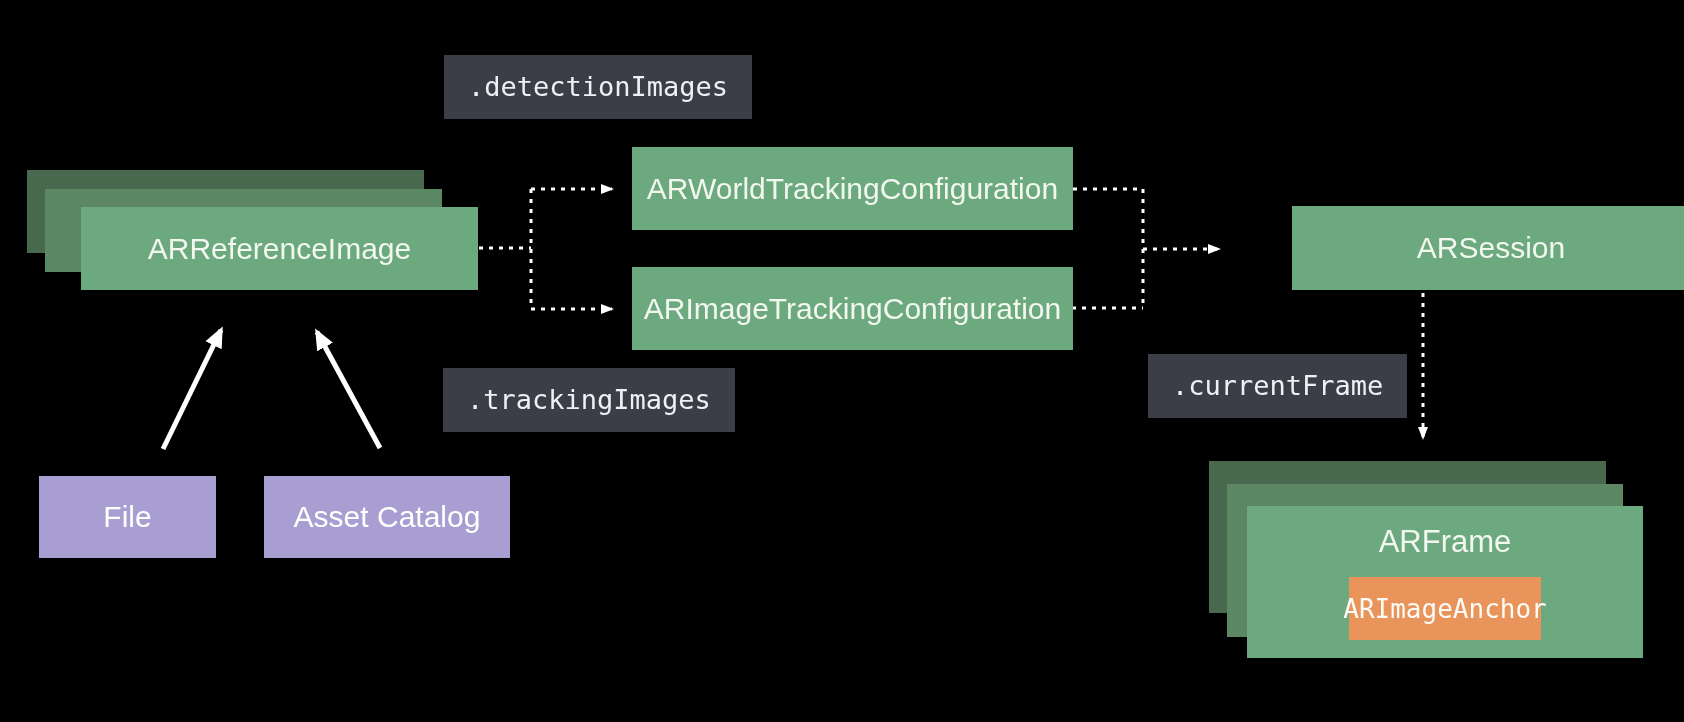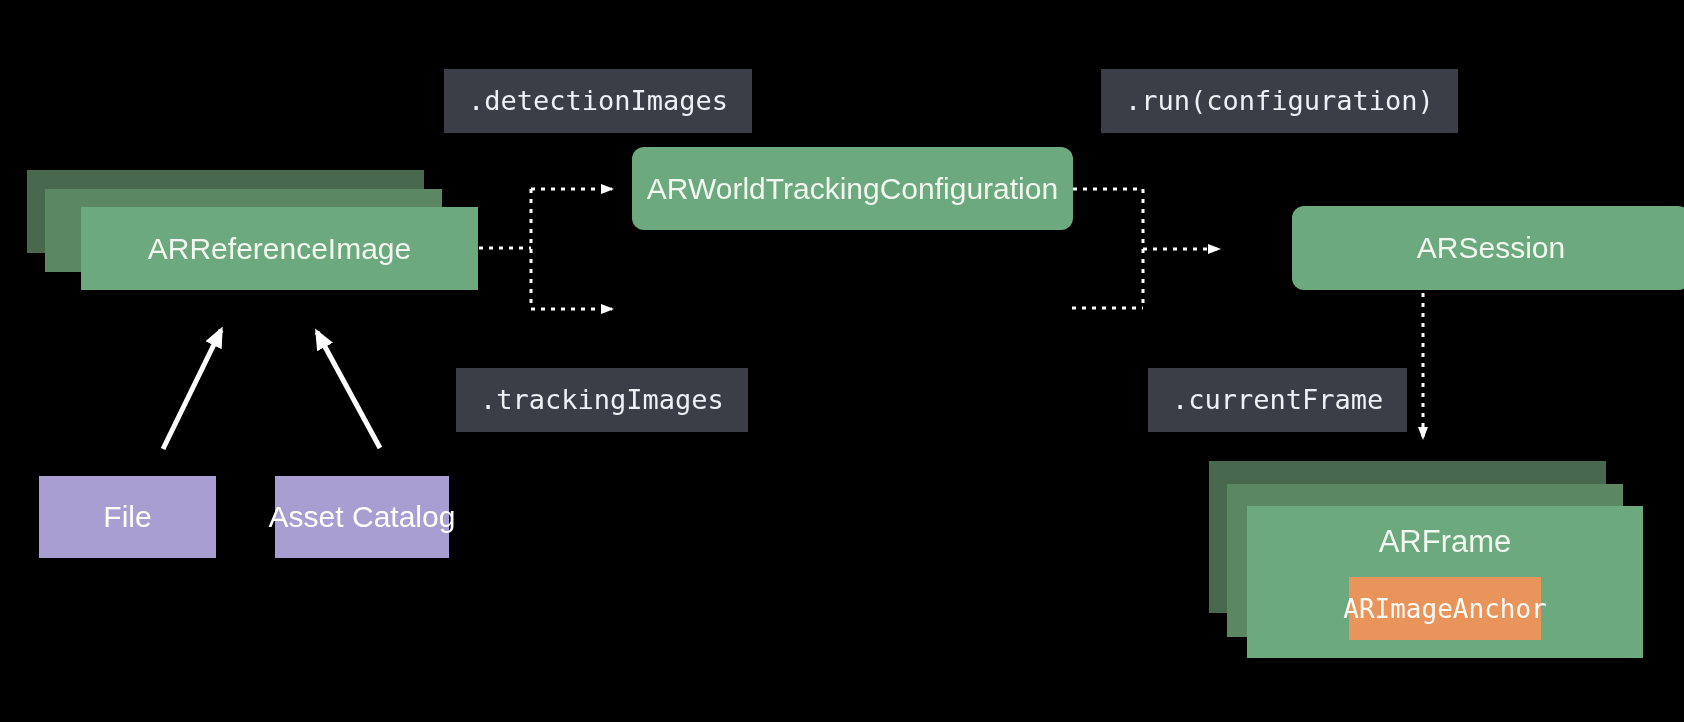--- a/index.html
+++ b/index.html
@@ -56,21 +56,21 @@
   }
   .node {
     position: absolute;
     display: flex;
     align-items: center;
     justify-content: center;
     color: var(--node-text);
     font-size: 30px;
     white-space: nowrap;
   }
-  .node.green { background: var(--green-front); border-radius: 12px; }
+  .node.green { background: var(--green-front); }
   .node.purple { background: var(--purple); color: #FFFFFF; }
 
   .stack { position: absolute; }
   .stack .layer { position: absolute; }
   .stack .layer.back { background: var(--green-back); }
   .stack .layer.mid { background: var(--green-mid); }
   .stack .layer.front {
     background: var(--green-front);
     display: flex;
     flex-direction: column;
@@ -83,24 +83,24 @@
   .ref-stack .back  { left: 0;    top: 0;    width: 397px; height: 83px; }
   .ref-stack .mid   { left: 18px; top: 19px; width: 397px; height: 83px; }
   .ref-stack .front { left: 34px; top: 37px; width: 397px; height: 83px; justify-content: center; font-size: 30px; margin-left: 20px; }
 
   
   .world-box   { left: 632px;  top: 147px; width: 441px; height: 83px; }
   .image-box   { left: 632px;  top: 267px; width: 441px; height: 83px; }
   .session-box { left: 1292px; top: 206px; width: 398px; height: 84px; }
 
   
-  .lbl-detection { left: 444px;  top: 69px; }
+  .lbl-detection { left: 444px;  top: 55px; }
   .lbl-run       { left: 1101px; top: 69px; }
-  .lbl-tracking  { left: 456px;  top: 368px; text-align: center; }
-  .lbl-current   { left: 1148px; top: 368px; }
+  .lbl-tracking  { left: 443px;  top: 368px; text-align: center; }
+  .lbl-current   { left: 1148px; top: 354px; }
 
   
   .frame-stack { left: 1209px; top: 461px; width: 436px; height: 200px; }
   .frame-stack .back  { left: 0;    top: 0;    width: 397px; height: 152px; }
   .frame-stack .mid   { left: 18px; top: 23px; width: 396px; height: 153px; }
   .frame-stack .front { left: 38px; top: 45px; width: 396px; height: 152px; }
   .frame-title {
     flex: 1;
     display: flex;
     align-items: center;
@@ -115,21 +115,21 @@
     display: flex;
     align-items: center;
     justify-content: center;
     font-family: "DejaVu Sans Mono", "Liberation Mono", monospace;
     font-size: 26px;
     color: #FDFBF7;
   }
 
   
   .file-box  { left: 39px;  top: 476px; width: 177px; height: 82px; }
-  .asset-box { left: 275px; top: 476px; width: 174px; height: 82px; }
+  .asset-box { left: 264px; top: 476px; width: 246px; height: 82px; }
 </style>
 </head>
 <body>
 
 <div class="stage">
 
   <svg class="arrows" viewBox="0 0 1684 722">
     <defs>
       <marker id="ah-dash" markerUnits="userSpaceOnUse" markerWidth="14" markerHeight="12" refX="11" refY="5" orient="auto">
         <path d="M0 0 L13 5 L0 10 Z"></path>
@@ -160,34 +160,36 @@
     <g>
       <path class="solid" d="M163 449 L221 330" marker-end="url(#ah-solid)"></path>
     </g>
 
     <g>
       <path class="solid" d="M380 448 L317 332" marker-end="url(#ah-solid)"></path>
     </g>
   </svg>
 
   <div class="code-label lbl-detection">.detectionImages</div>
-  <div class="code-label lbl-run">.run(configuration)</div>
   <div class="code-label lbl-tracking">.trackingImages</div>
   <div class="code-label lbl-current">.currentFrame</div>
 
   <div class="stack ref-stack">
     <div class="layer back"></div>
     <div class="layer mid"></div>
     <div class="layer front">
       <span>ARReferenceImage</span>
     </div>
   </div>
 
   <div class="node green world-box">
     <span>ARWorldTrackingConfiguration</span>
+  </div>
+  <div class="node green image-box">
+    <span>ARImageTrackingConfiguration</span>
   </div>
 
   <div class="node green session-box">
     <span>ARSession</span>
   </div>
 
   <div class="stack frame-stack">
     <div class="layer back"></div>
     <div class="layer mid"></div>
     <div class="layer front">

